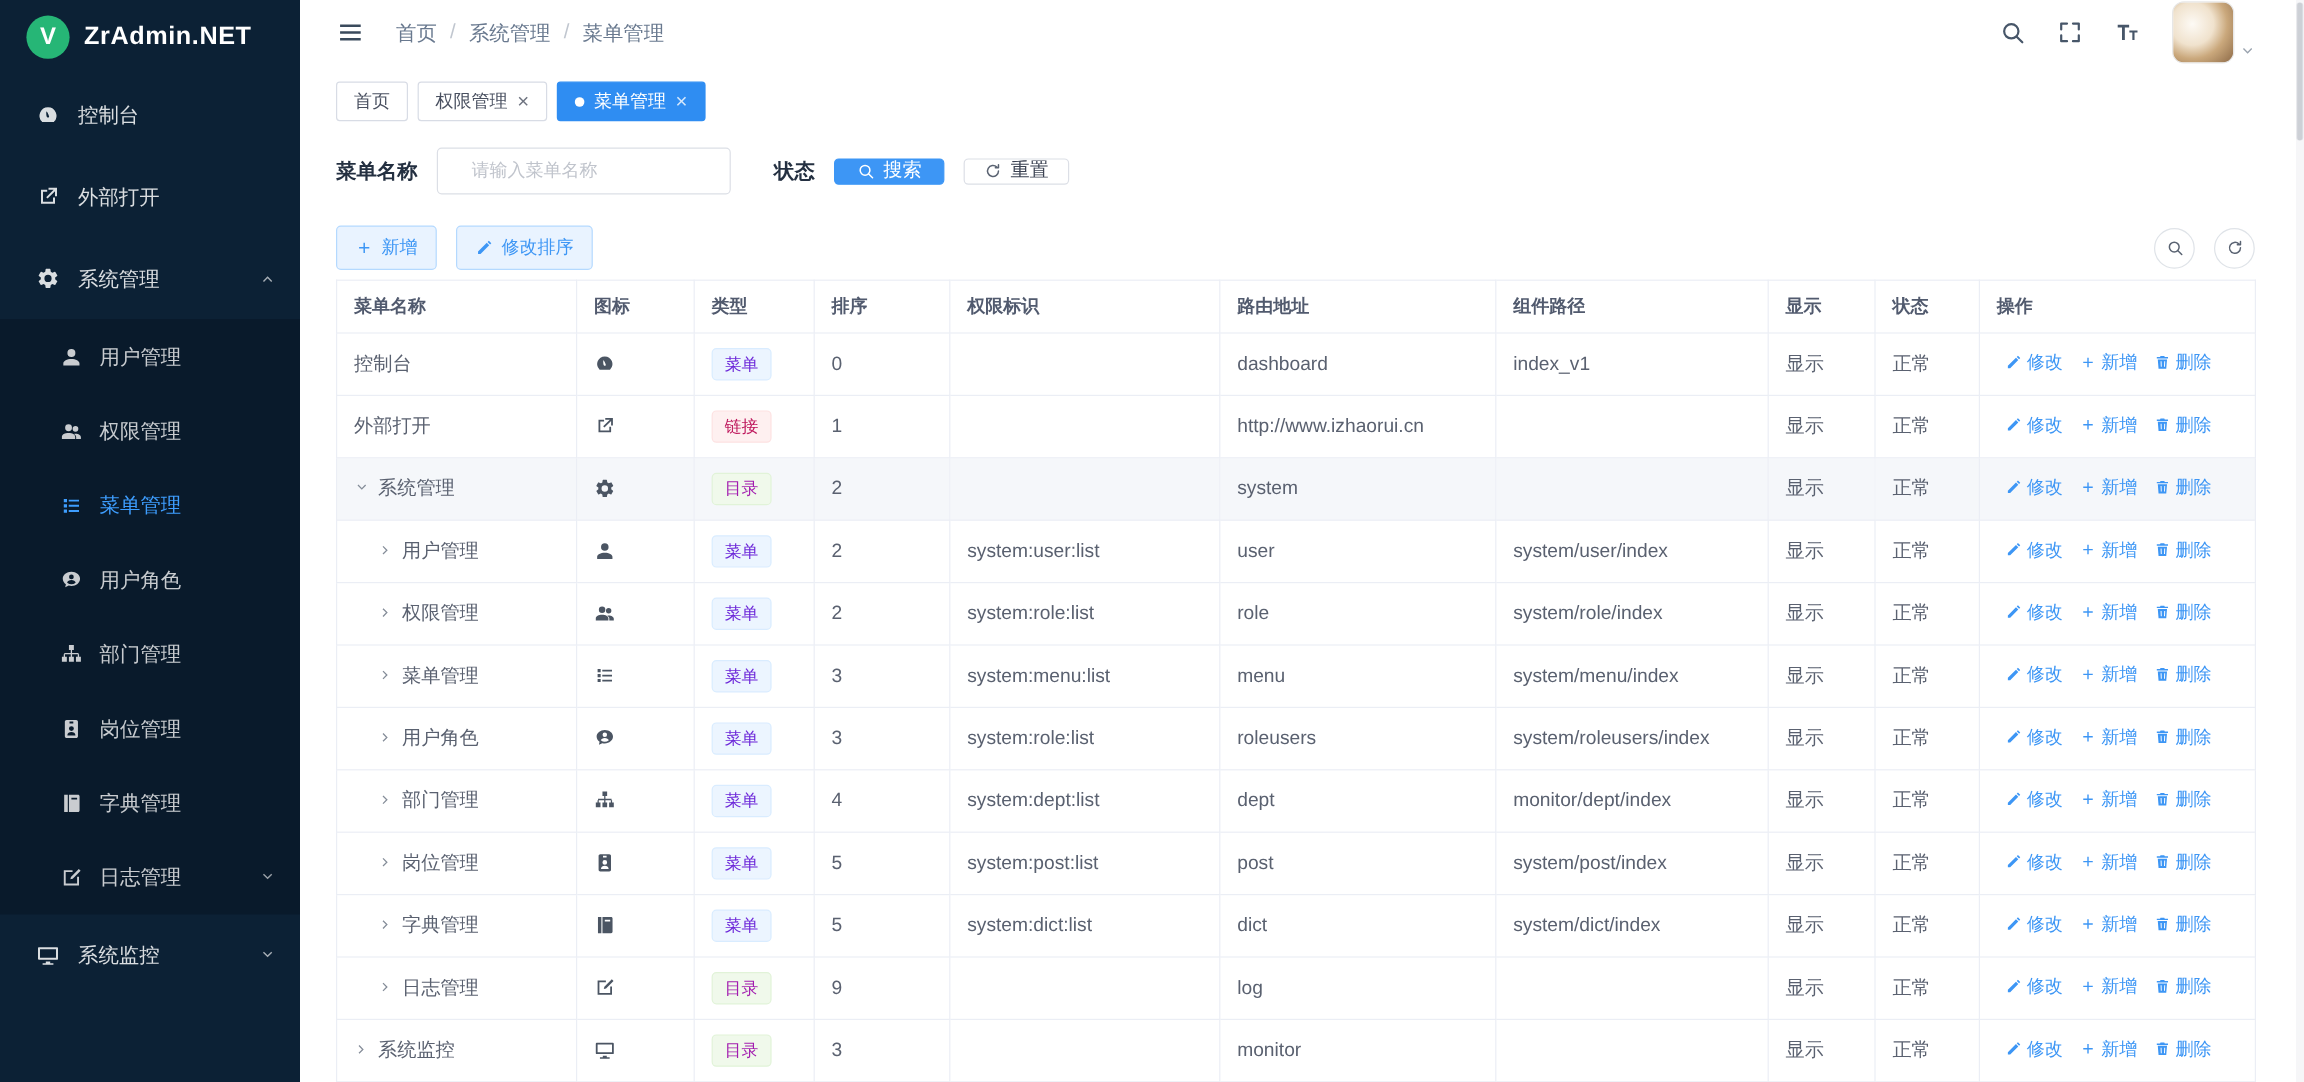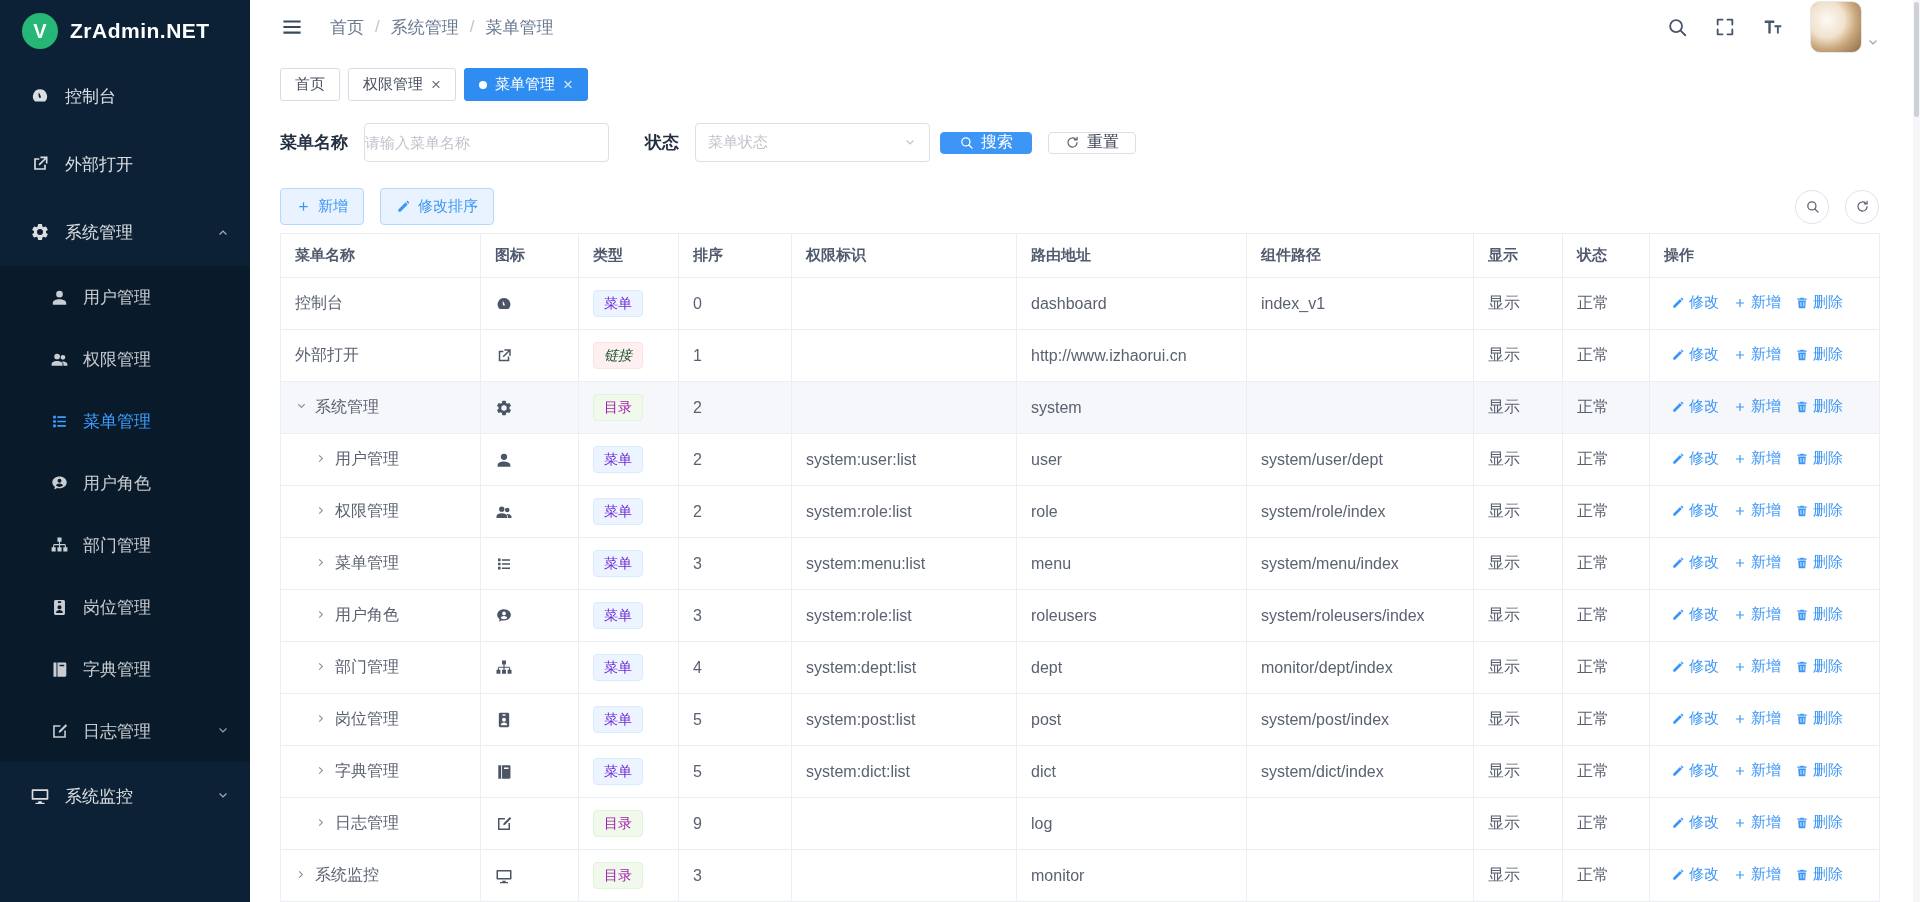--- a/index.html
+++ b/index.html
@@ -44,21 +44,21 @@
   .tag-tab{height:33px;display:inline-flex;align-items:center;gap:8px;padding:0 14px;border:1px solid #d8dce5;border-radius:3px;font-size:15px;color:#495060;background:#fff;cursor:pointer;white-space:nowrap;}
   .tag-tab.active{background:#2f8df2;border-color:#2f8df2;color:#fff;}
   .tag-tab .dot{width:8px;height:8px;border-radius:50%;background:#fff;}
   .tag-tab .x{font-size:17px;line-height:1;opacity:.8;cursor:pointer;}
 
   
   .content{padding-left:30px;flex:1;}
   .filter-row{display:flex;align-items:center;margin-top:12px;}
   .f-label{font-size:17px;font-weight:700;color:#243041;margin-right:16px;white-space:nowrap;}
   .f-label2{margin-left:36px;}
-  .f-input{width:245px;height:39px;border:1px solid #dcdfe6;border-radius:4px;padding:0 0;font-size:15px;color:#606266;outline:none;font-family:inherit;}
+  .f-input{width:245px;height:39px;border:1px solid #dcdfe6;border-radius:4px;padding:0 28px;font-size:15px;color:#606266;outline:none;font-family:inherit;}
   .f-input::placeholder{color:#c0c4cc;}
   .f-select{width:235px;height:39px;border:1px solid #dcdfe6;border-radius:4px;display:flex;align-items:center;justify-content:space-between;padding:0 12px;color:#c0c4cc;font-size:15px;cursor:pointer;margin-right:10px;}
   .sel-chev{color:#c0c4cc;display:flex;}
   .sel-chev .ic{width:14px;height:14px;}
   .btn{height:22px;border-radius:4px;display:inline-flex;align-items:center;justify-content:center;gap:7px;font-size:16px;cursor:pointer;border:1px solid transparent;font-family:inherit;background:#fff;}
   .bic{display:flex;}
   .bic .ic{width:15px;height:15px;}
   .btn-primary{background:#3d96f5;border-color:#3d96f5;color:#fff;padding:0 18px;margin-right:16px;}
   .btn-plain-default{border-color:#dcdfe6;color:#3c4353;padding:0 16px;}
   .btn-plain-default .bic{color:#5a6372;}
@@ -72,21 +72,21 @@
 
   
   .table-wrap{margin-top:8px;width:1599px;}
   table{border-collapse:collapse;table-layout:fixed;width:1599px;font-size:16px;color:#5a6170;}
   th{height:44px;font-weight:600;color:#515a6e;border:1px solid #ebeef5;padding:0 14px;text-align:left;background:#fff;font-size:15px;white-space:nowrap;}
   td{height:52px;border:1px solid #ebeef5;padding:0 14px;white-space:nowrap;overflow:hidden;text-overflow:ellipsis;}
   .center{text-align:left;}
   tr.hl td{background:#f5f7fa;}
   .tag{display:inline-block;padding:3px 10px;border-radius:4px;font-size:14px;line-height:1.4;border:1px solid;}
   .tag.menu{background:#ecf5ff;border-color:#d9ecff;color:#6d28d9;}
-  .tag.link{background:#fef0f0;border-color:#fde2e2;color:#14532d;font-style:italic;}
+  .tag.link{background:#fef0f0;border-color:#fde2e2;color:#be185d;}
   .tag.dir{background:#f0f9eb;border-color:#e1f3d8;color:#a21caf;}
   .row-icon{color:#4b5563;}
   .row-icon .ic{width:18px;height:18px;}
   .caret{display:inline-flex;color:#858d99;margin-right:7px;cursor:pointer;vertical-align:-1px;}
   .caret .ic{width:13px;height:13px;}
   .op-link{color:#3d96f5;display:inline-flex;align-items:center;gap:4px;margin:0 7px;cursor:pointer;font-size:15px;text-decoration:none;white-space:nowrap;}
   .op-link .ic{width:14px;height:14px;}
 
   
   .page-scrollbar{position:fixed;top:0;right:0;width:7px;height:902px;background:#f6f6f8;}
@@ -256,28 +256,20 @@
           <span class="x">×</span>
         </div>
       </div>
 
     <div class="content">
 
       <div class="filter-row">
         <span class="f-label">菜单名称</span>
         <input class="f-input" placeholder="请输入菜单名称" style="">
         <span class="f-label f-label2">状态</span>
-        <div class="f-select">
-          <span>菜单状态</span>
-          <span class="sel-chev">
-              <svg class="ic" viewBox="0 0 24 24" fill="currentColor" fill-rule="evenodd">
-                <path d="M5.4 8.4 12 15l6.6-6.6-1.4-1.4L12 12.2 6.8 7z"></path>
-              </svg>
-            </span>
-        </div>
         <button class="btn btn-primary">
           <span class="bic">
               <svg class="ic" viewBox="0 0 24 24" fill="currentColor" fill-rule="evenodd">
                 <circle cx="11" cy="11" r="6.5" fill="none" stroke="currentColor" stroke-width="2"></circle>
                 <path d="M15.9 15.9 21 21" fill="none" stroke="currentColor" stroke-width="2" stroke-linecap="round"></path>
               </svg>
             </span>
           <span>搜索</span>
         </button>
         <button class="btn btn-plain-default">
@@ -449,21 +441,21 @@
                         <path d="M8.4 5.4 15 12l-6.6 6.6-1.4-1.4L12.2 12 7 6.8z"></path>
                       </svg>
                     </span><span>用户管理</span></span></td>
                 <td class="center row-icon"><svg class="ic" viewBox="0 0 24 24" fill="currentColor" fill-rule="evenodd">
                     <path d="M12 12a4.2 4.2 0 1 0 0-8.4 4.2 4.2 0 0 0 0 8.4zm0 2.1c-4.7 0-8.5 2-8.5 4.6V21h17v-2.3c0-2.5-3.8-4.6-8.5-4.6z"></path>
                   </svg></td>
                 <td class="center"><span class="tag menu">菜单</span></td>
                 <td class="center">2</td>
                 <td>system:user:list</td>
                 <td>user</td>
-                <td>system/user/dept</td>
+                <td>system/user/index</td>
                 <td>显示</td>
                 <td>正常</td>
                 <td class="center"><a class="op-link">
                     <svg class="ic" viewBox="0 0 24 24" fill="currentColor" fill-rule="evenodd">
                       <path d="M3.8 16.9 15.4 5.3l3.3 3.3L7.1 20.2H3.8v-3.3zM16.5 4.2l1.7-1.7 3.3 3.3-1.7 1.7-3.3-3.3z"></path>
                     </svg>
                     <span>修改</span>
                   </a><a class="op-link">
                     <svg class="ic" viewBox="0 0 24 24" fill="currentColor" fill-rule="evenodd">
                       <path d="M11 5.2h2V11h5.8v2H13v5.8h-2V13H5.2v-2H11V5.2z"></path>

